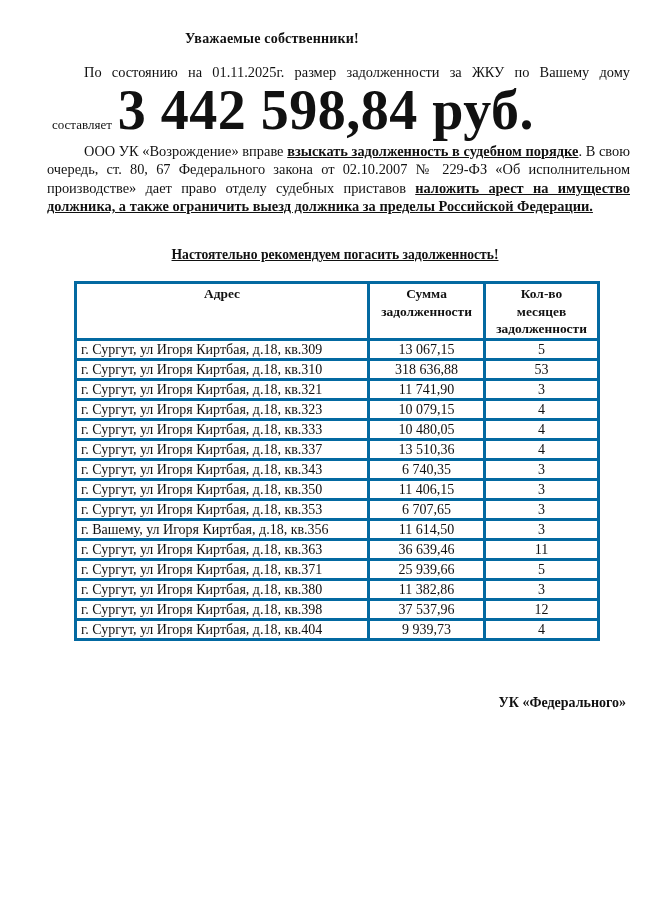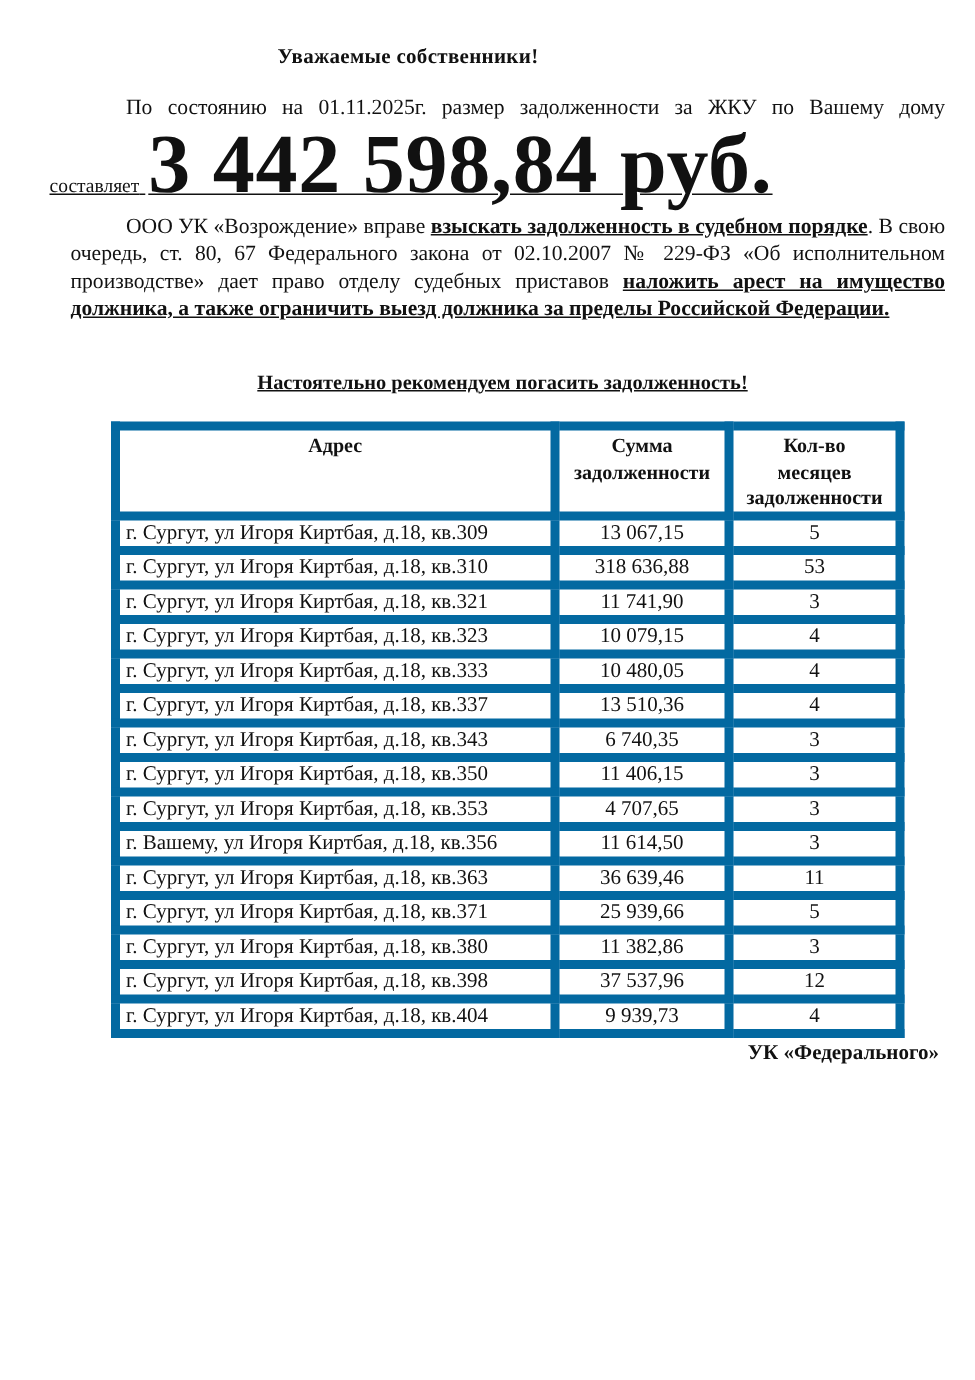--- a/index.html
+++ b/index.html
@@ -2,33 +2,33 @@
 <html><head>
 <meta charset="utf-8">
 <style>
   html, body { margin: 0; padding: 0; background: #ffffff; }
   body { width: 650px; height: 920px; position: relative; overflow: hidden;
          font-family: "Liberation Serif", "DejaVu Serif", serif; color: #111; }
   .title { position: absolute; top: 31px; left: 0; width: 544px; text-align: center;
            font-weight: bold; font-size: 14px; letter-spacing: 0.2px; }
   .intro { position: absolute; top: 64px; left: 84px; width: 546px; font-size: 14.4px;
            text-align: justify; text-align-last: justify; white-space: nowrap; word-spacing: 2px; }
-  .amount-line { position: absolute; top: 82px; left: 33px; white-space: nowrap; text-decoration: underline; }
+  .amount-line { position: absolute; top: 82px; left: 52px; white-space: nowrap; }
   .amount-prefix { font-size: 13px; vertical-align: baseline; }
   .amount-value { font-size: 56px; font-weight: bold; letter-spacing: 0.5px; margin-left: 2px;
                   line-height: 56px; vertical-align: baseline; }
   .body-para { position: absolute; top: 142px; left: 47px; width: 583px; font-size: 14.4px;
                line-height: 18.3px; text-align: justify; font-family: Liberation Serif, serif; }
   .body-para .indent { display: inline-block; width: 37px; }
   .body-para b u, .body-para u b { font-weight: bold; }
   .recommend { position: absolute; top: 247px; left: 0; width: 670px; text-align: center;
                font-weight: bold; font-size: 13.6px; text-decoration: underline; }
   table.debts { position: absolute; top: 281px; left: 74px; border-collapse: collapse;
                 font-size: 14px; }
-  table.debts th, table.debts td { border: 6px solid #0369a1; padding: 0 4px; }
+  table.debts th, table.debts td { border: 3px solid #0369a1; padding: 0 4px; }
   table.debts th { font-weight: bold; font-size: 13.4px; vertical-align: top; text-align: center;
                    line-height: 17.5px; height: 52px; padding-top: 1px; }
   table.debts td { height: 17px; line-height: 17px; white-space: nowrap; }
   col.c-addr { width: 293px; } col.c-sum { width: 116px; } col.c-months { width: 114px; }
   td.addr { text-align: left; padding-left: 5px; margin-top: 22px; }
   td.sum, td.months { text-align: center; }
   .signature { position: absolute; top: 695px; right: 24px; font-weight: bold; font-size: 14px; }
 </style>
 </head>
 <body>
@@ -95,21 +95,21 @@
         <td class="sum">6 740,35</td>
         <td class="months">3</td>
       </tr>
       <tr>
         <td class="addr">г. Сургут, ул Игоря Киртбая, д.18, кв.350</td>
         <td class="sum">11 406,15</td>
         <td class="months">3</td>
       </tr>
       <tr>
         <td class="addr">г. Сургут, ул Игоря Киртбая, д.18, кв.353</td>
-        <td class="sum">4 707,65</td>
+        <td class="sum">6 707,65</td>
         <td class="months">3</td>
       </tr>
       <tr>
         <td class="addr">г. Вашему, ул Игоря Киртбая, д.18, кв.356</td>
         <td class="sum">11 614,50</td>
         <td class="months">3</td>
       </tr>
       <tr>
         <td class="addr">г. Сургут, ул Игоря Киртбая, д.18, кв.363</td>
         <td class="sum">36 639,46</td>

